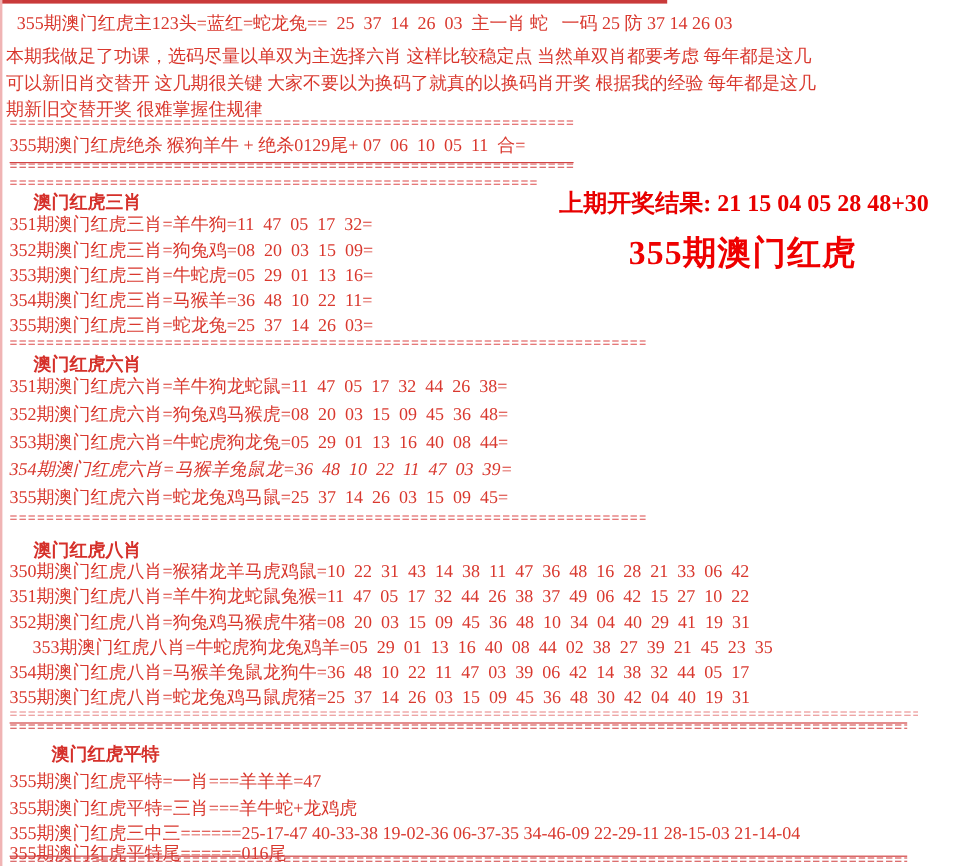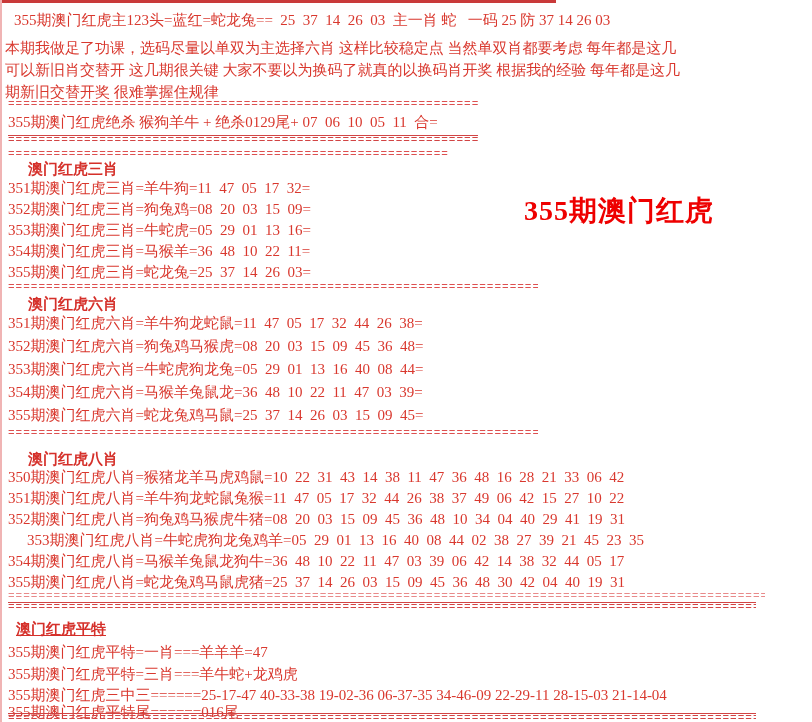--- a/index.html
+++ b/index.html
@@ -50,52 +50,53 @@
   <div class="t" style="top:62px;left:5px;">可以新旧肖交替开 这几期很关键 大家不要以为换码了就真的以换码肖开奖 根据我的经验 每年都是这几</div>
   <div class="t" style="top:84px;left:5px;">期新旧交替开奖 很难掌握住规律</div>
 
   <div class="sep w470" style="top:100px;left:8px;">============================================================================================================================================</div>
 
   <div class="t" style="top:114px;left:8px;">355期澳门红虎绝杀 猴狗羊牛 + 绝杀0129尾+ 07  06  10  05  11  合=</div>
 
   <div class="sep heavy w470" style="top:135px;left:8px;">============================================================================================================================================</div>
   <div class="sep w440" style="top:150px;left:8px;">============================================================================================================================================</div>
 
+  <div class="banner-last">上期开奖结果: 21 15 04 05 28 48+30</div>
   <div class="banner-issue">355期澳门红虎</div>
 
   <div class="t title" style="top:161px;left:28px;">澳门红虎三肖</div>
   <div class="t" style="top:180px;left:8px;">351期澳门红虎三肖=羊牛狗=11  47  05  17  32=</div>
   <div class="t" style="top:201px;left:8px;">352期澳门红虎三肖=狗兔鸡=08  20  03  15  09=</div>
   <div class="t" style="top:222px;left:8px;">353期澳门红虎三肖=牛蛇虎=05  29  01  13  16=</div>
   <div class="t" style="top:243px;left:8px;">354期澳门红虎三肖=马猴羊=36  48  10  22  11=</div>
   <div class="t" style="top:264px;left:8px;">355期澳门红虎三肖=蛇龙兔=25  37  14  26  03=</div>
 
   <div class="sep w530" style="top:283px;left:8px;">============================================================================================================================================</div>
 
   <div class="t title" style="top:296px;left:28px;">澳门红虎六肖</div>
   <div class="t" style="top:315px;left:8px;">351期澳门红虎六肖=羊牛狗龙蛇鼠=11  47  05  17  32  44  26  38=</div>
   <div class="t" style="top:338px;left:8px;">352期澳门红虎六肖=狗兔鸡马猴虎=08  20  03  15  09  45  36  48=</div>
   <div class="t" style="top:361px;left:8px;">353期澳门红虎六肖=牛蛇虎狗龙兔=05  29  01  13  16  40  08  44=</div>
-  <div class="t" style="top:384px;left:8px;">354期澳门红虎六肖=马猴羊兔鼠龙=36  48  10  22  11  47  03  39=</div>
+  <div class="t" style="top:384px;left:8px;font-style:italic;">354期澳门红虎六肖=马猴羊兔鼠龙=36  48  10  22  11  47  03  39=</div>
   <div class="t" style="top:407px;left:8px;">355期澳门红虎六肖=蛇龙兔鸡马鼠=25  37  14  26  03  15  09  45=</div>
 
   <div class="sep w530" style="top:429px;left:8px;">============================================================================================================================================</div>
 
   <div class="t title" style="top:451px;left:28px;">澳门红虎八肖</div>
   <div class="t" style="top:469px;left:8px;">350期澳门红虎八肖=猴猪龙羊马虎鸡鼠=10  22  31  43  14  38  11  47  36  48  16  28  21  33  06  42</div>
   <div class="t" style="top:490px;left:8px;text-align:center;">351期澳门红虎八肖=羊牛狗龙蛇鼠兔猴=11  47  05  17  32  44  26  38  37  49  06  42  15  27  10  22</div>
   <div class="t" style="top:511px;left:8px;">352期澳门红虎八肖=狗兔鸡马猴虎牛猪=08  20  03  15  09  45  36  48  10  34  04  40  29  41  19  31</div>
   <div class="t" style="top:532px;left:8px;margin-left:19px;">353期澳门红虎八肖=牛蛇虎狗龙兔鸡羊=05  29  01  13  16  40  08  44  02  38  27  39  21  45  23  35</div>
   <div class="t" style="top:553px;left:8px;">354期澳门红虎八肖=马猴羊兔鼠龙狗牛=36  48  10  22  11  47  03  39  06  42  14  38  32  44  05  17</div>
   <div class="t" style="top:574px;left:8px;">355期澳门红虎八肖=蛇龙兔鸡马鼠虎猪=25  37  14  26  03  15  09  45  36  48  30  42  04  40  19  31</div>
 
   <div class="sep light w757" style="top:592px;left:8px;">============================================================================================================================================</div>
   <div class="sep heavy w748" style="top:602px;left:8px;">============================================================================================================================================</div>
 
-  <div class="t title" style="top:621px;left:16px;text-decoration:underline;">澳门红虎平特</div>
+  <div class="t title" style="top:621px;left:43px;">澳门红虎平特</div>
   <div class="t" style="top:644px;left:8px;">355期澳门红虎平特=一肖===羊羊羊=47</div>
   <div class="t" style="top:666px;left:8px;">355期澳门红虎平特=三肖===羊牛蛇+龙鸡虎</div>
   <div class="t" style="top:687px;left:8px;">355期澳门红虎三中三======25-17-47 40-33-38 19-02-36 06-37-35 34-46-09 22-29-11 28-15-03 21-14-04</div>
   <div class="t" style="top:704px;left:8px;">355期澳门红虎平特尾======016尾</div>
 
   <div class="sep heavy w748" style="top:713px;left:8px;">============================================================================================================================================</div>
 
 </div>
 
 </body></html>

